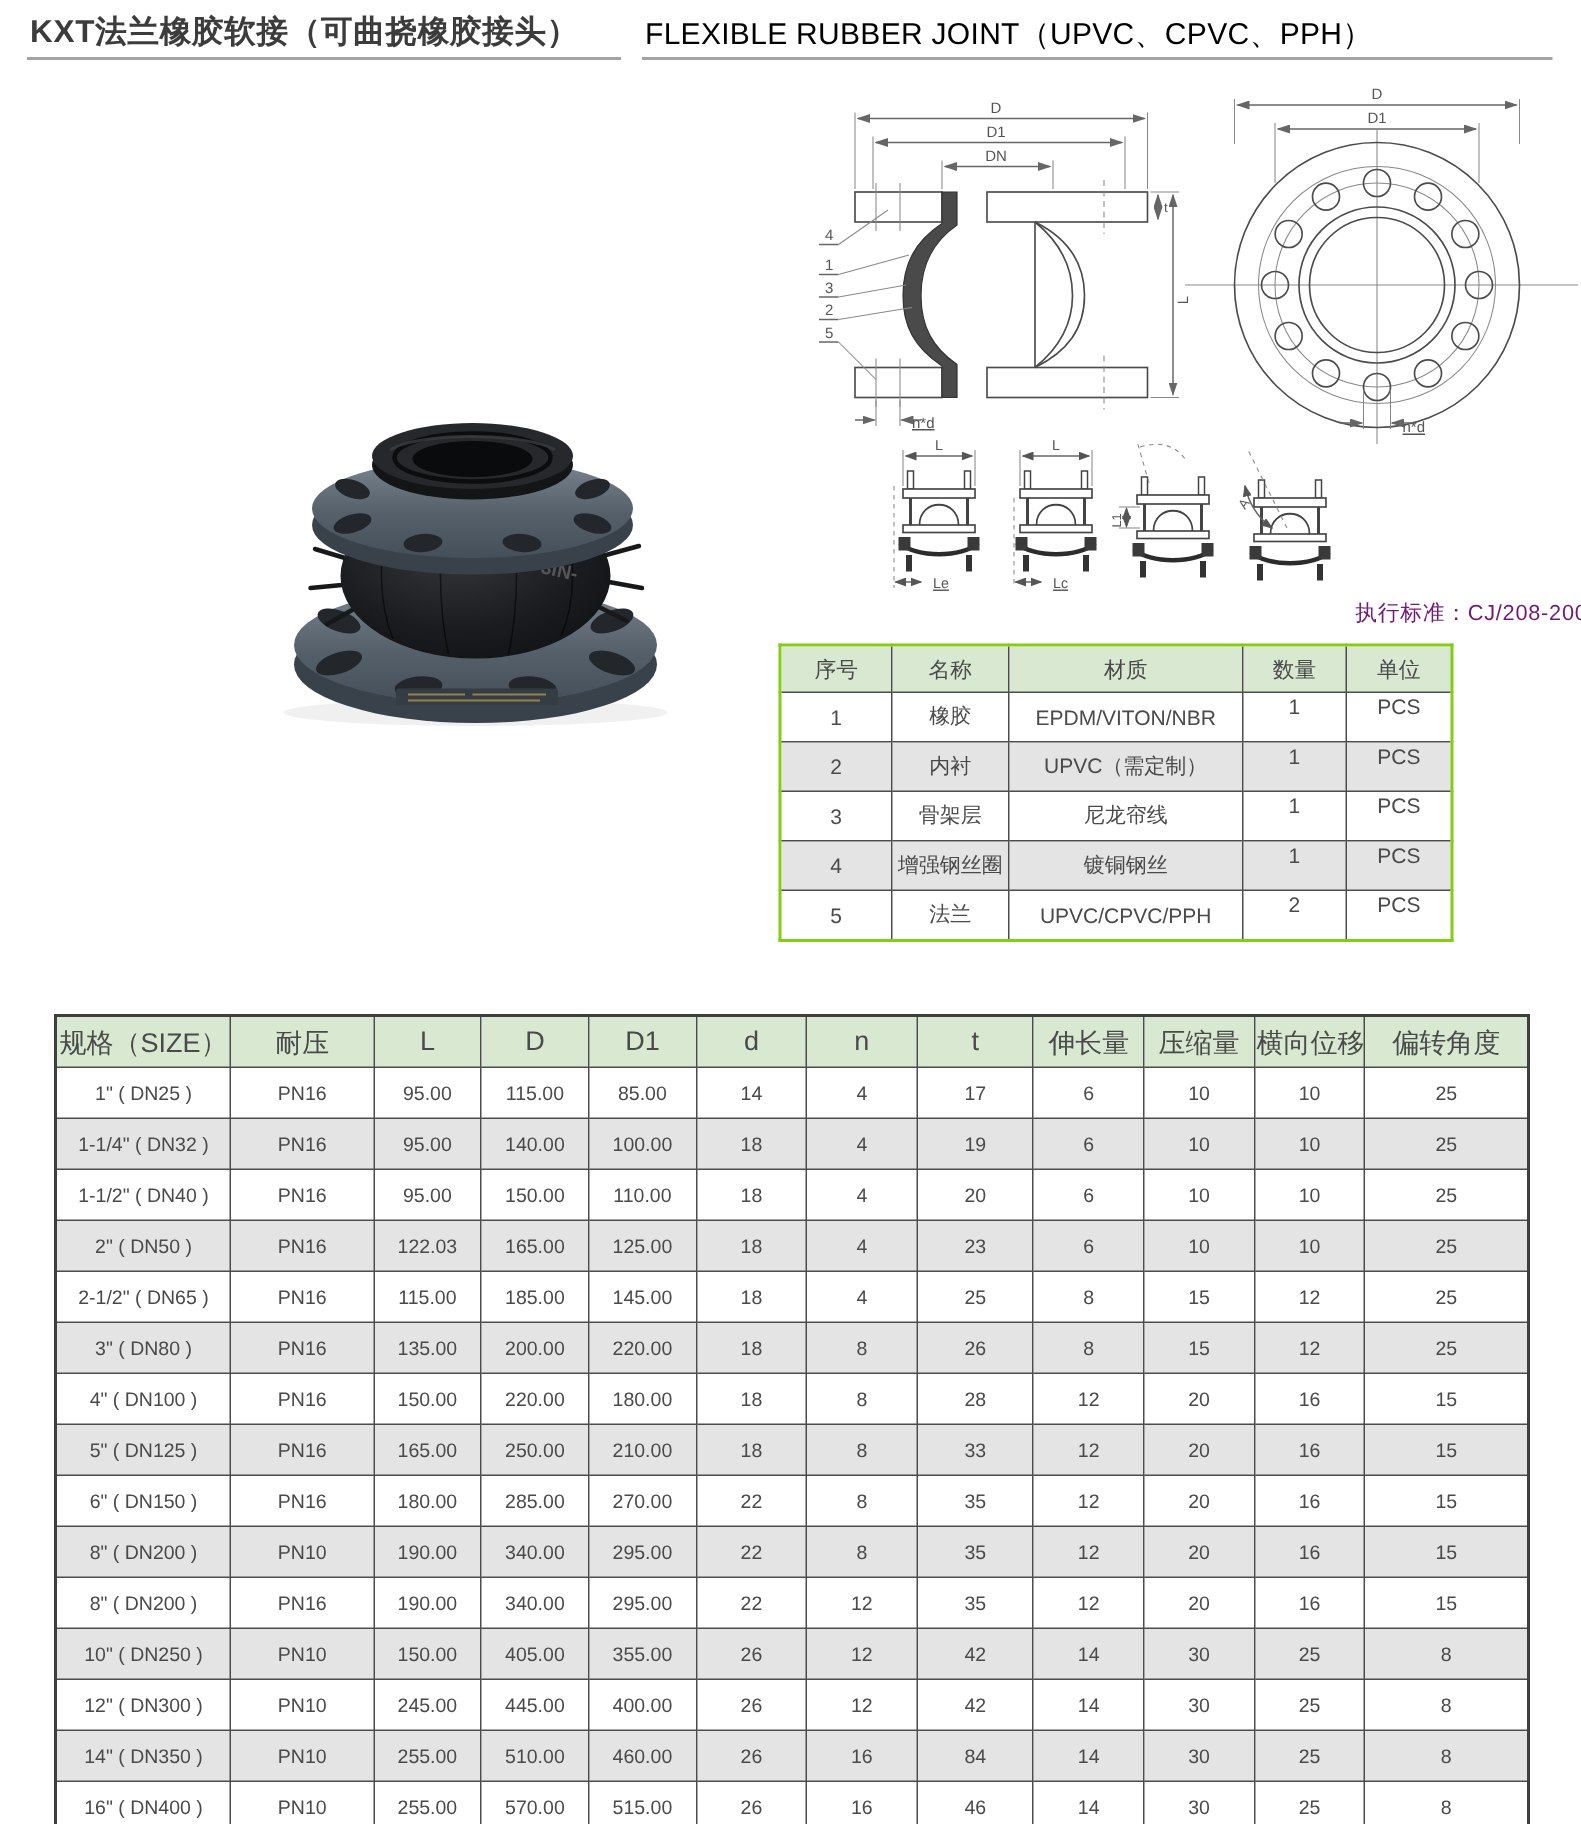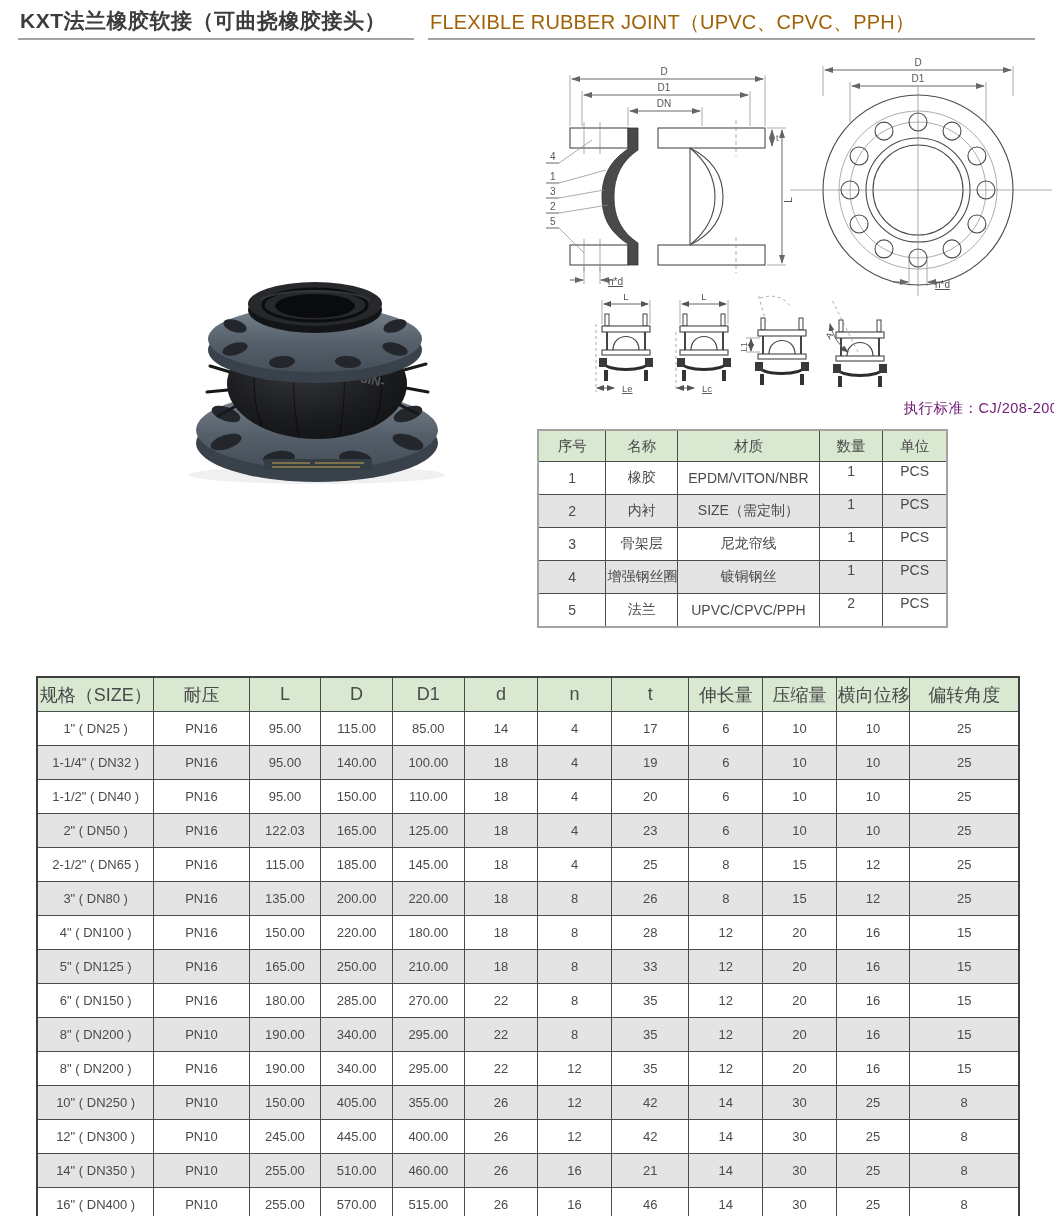--- a/index.html
+++ b/index.html
@@ -1,31 +1,31 @@
 <!DOCTYPE html>
 <html><head>
 <meta charset="utf-8">
 <style>
   html,body{margin:0;padding:0;background:#fff;}
   #page{position:relative;width:1054px;height:1216px;background:#fff;overflow:hidden;
         font-family:"Liberation Sans","DejaVu Sans",sans-serif;color:#4a4a4a;padding-left:32px;}
   
   .title-cn{position:absolute;left:20px;top:7px;font-size:21px;font-weight:bold;color:#3c3c3c;letter-spacing:.5px;white-space:nowrap;}
-  .title-en{position:absolute;left:430px;top:9px;font-size:20px;font-weight:normal;color:#a16207;letter-spacing:.2px;white-space:nowrap;}
+  .title-en{position:absolute;left:430px;top:9px;font-size:20px;font-weight:normal;color:#000000;letter-spacing:.2px;white-space:nowrap;}
   .rule{position:absolute;top:38px;height:2px;background:#a3a3a3;}
   .rule-left{left:18px;width:396px;}
   .rule-right{left:428px;width:607px;}
   
   .std-note{position:absolute;top:399px;right:19px;width:340px;text-align:right;font-size:14.5px;color:#701a75;letter-spacing:.5px;}
   
   table{border-collapse:collapse;table-layout:fixed;background:#fff;}
   th,td{border:1px solid #4c4c4c;text-align:center;vertical-align:middle;overflow:hidden;white-space:nowrap;}
   thead th{background:#d8e8d1;font-weight:normal;}
   tr.alt td{background:#e4e4e4;}
-  #parts-table{position:absolute;left:537px;top:429px;width:411px;font-size:14px;border:2px solid #a3a3a3;}
+  #parts-table{position:absolute;left:519px;top:429px;width:450px;font-size:14px;border:2px solid #84cc16;}
   #parts-table th{height:28px;font-size:14.5px;}
   #parts-table td{height:30px;}
   #parts-table td.va-top{vertical-align:top;padding-top:1px;line-height:1.15;}
   #spec-table{position:absolute;left:36px;top:676px;width:984px;font-size:13px;border:2px solid #3f3f3f;}
   #spec-table th{height:31px;font-size:18px;}
   #spec-table td{height:31px;}
   
   svg{position:absolute;}
   svg text{font-family:"Liberation Sans","DejaVu Sans",sans-serif;fill:#555;}
   .dln{stroke:#666;stroke-width:1;fill:none;}
@@ -340,21 +340,21 @@
         <tr>
           <td>1</td>
           <td>橡胶</td>
           <td>EPDM/VITON/NBR</td>
           <td class="va-top">1</td>
           <td class="va-top">PCS</td>
         </tr>
         <tr class="alt">
           <td>2</td>
           <td>内衬</td>
-          <td>SIZE（需定制）</td>
+          <td>UPVC（需定制）</td>
           <td class="va-top">1</td>
           <td class="va-top">PCS</td>
         </tr>
         <tr>
           <td>3</td>
           <td>骨架层</td>
           <td>尼龙帘线</td>
           <td class="va-top">1</td>
           <td class="va-top">PCS</td>
         </tr>
@@ -590,21 +590,21 @@
           <td>8</td>
         </tr>
         <tr class="alt">
           <td>14" ( DN350 )</td>
           <td>PN10</td>
           <td>255.00</td>
           <td>510.00</td>
           <td>460.00</td>
           <td>26</td>
           <td>16</td>
-          <td>21</td>
+          <td>84</td>
           <td>14</td>
           <td>30</td>
           <td>25</td>
           <td>8</td>
         </tr>
         <tr>
           <td>16" ( DN400 )</td>
           <td>PN10</td>
           <td>255.00</td>
           <td>570.00</td>

